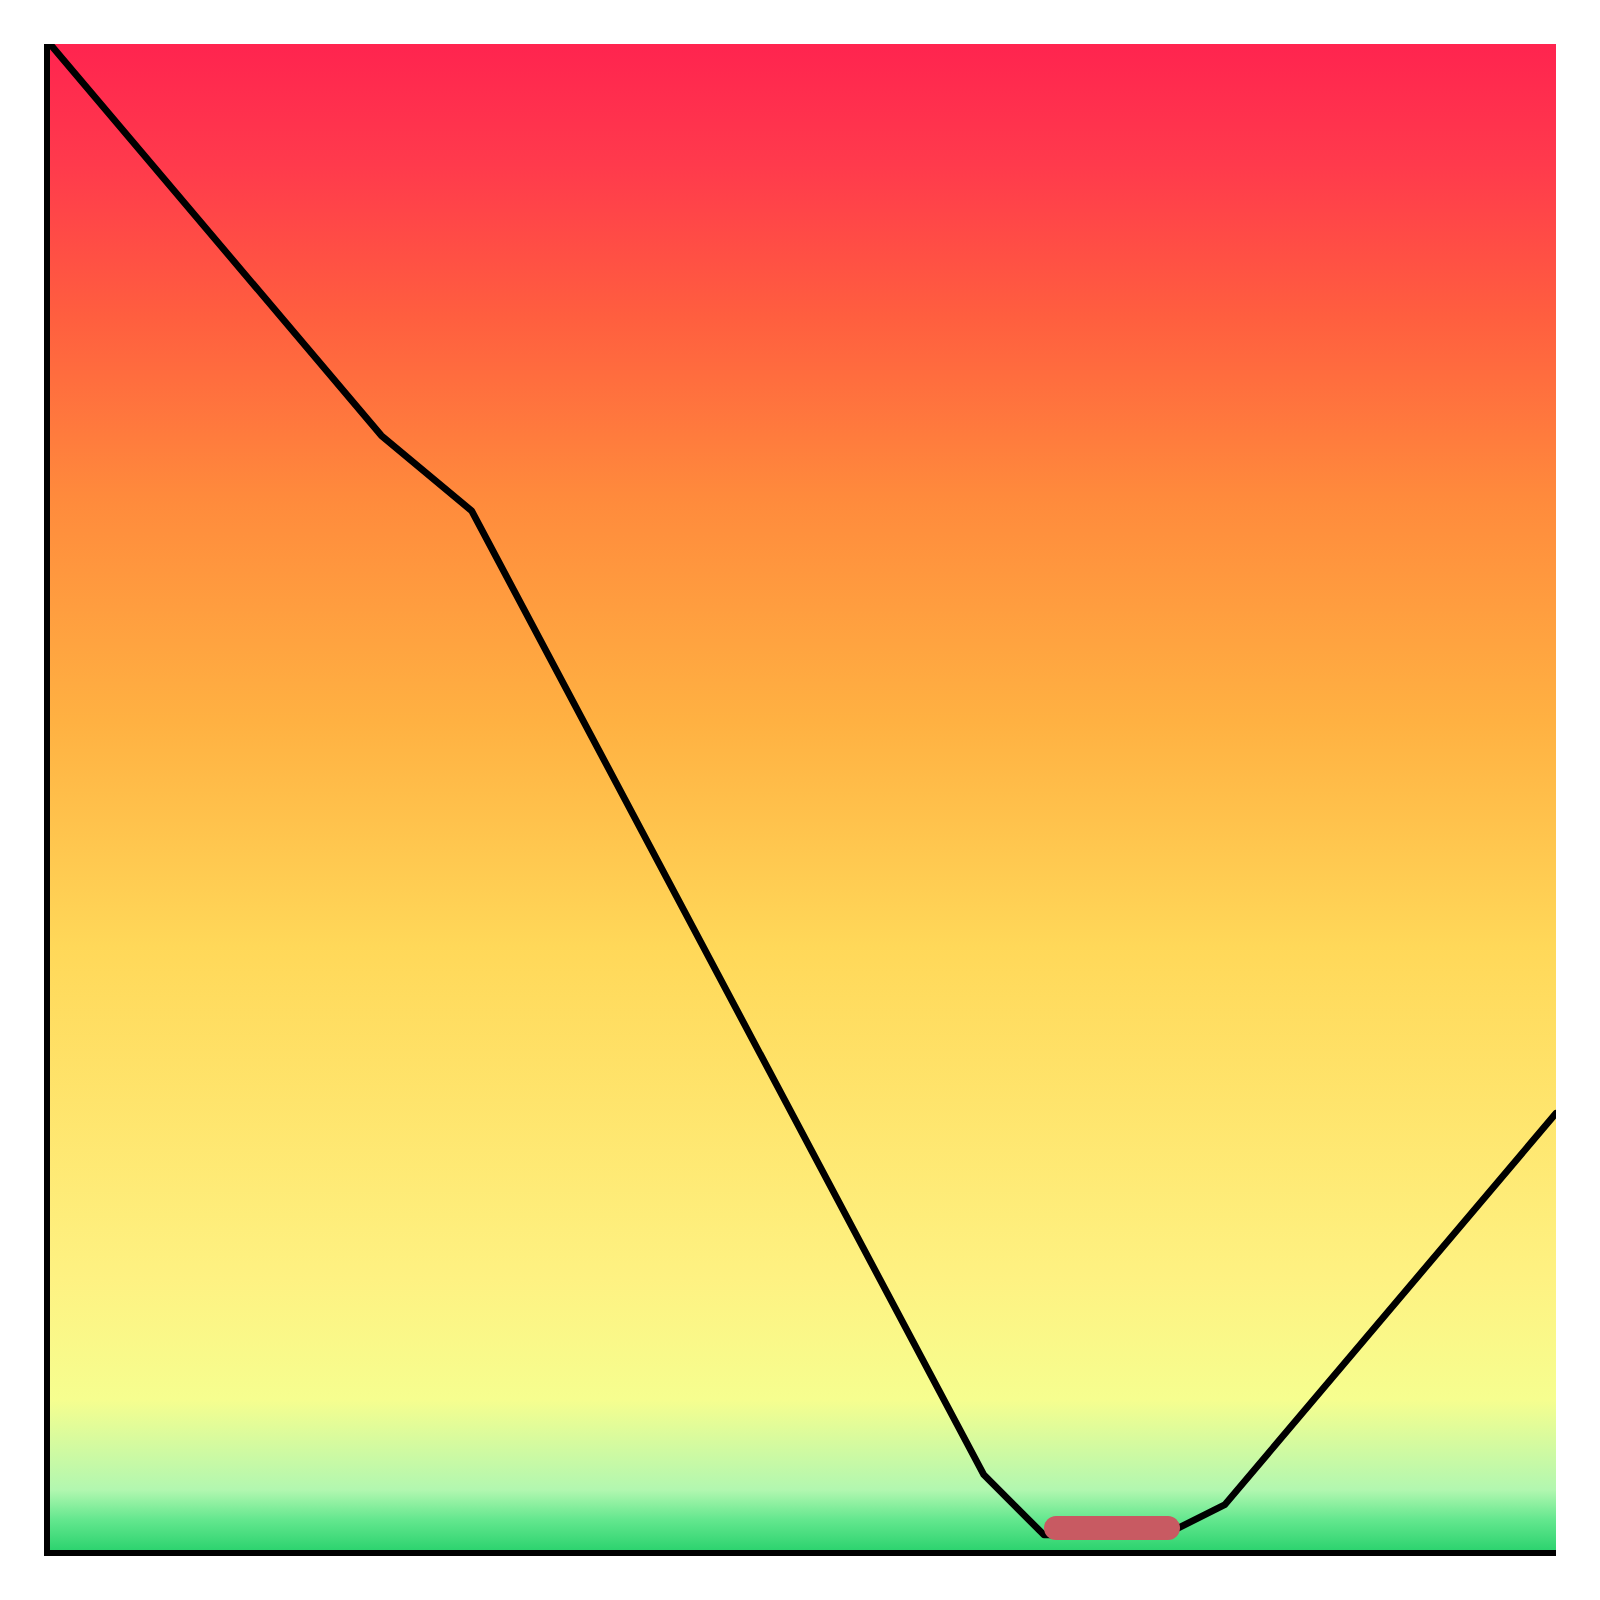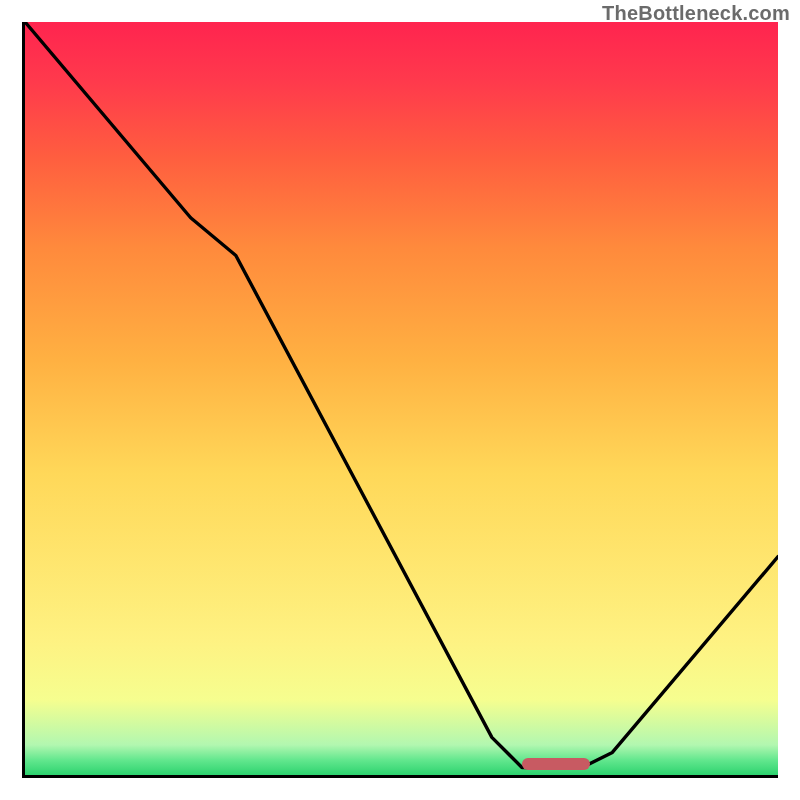--- a/index.html
+++ b/index.html
@@ -61,21 +61,20 @@
     position: absolute;
     height: 12px;
     border-radius: 6px;
     background: #c85a62;
   }
 </style>
 </head>
 <body>
 
 <div class="chart-container">
-  <div class="watermark">TheBottleneck.com</div>
 
   <div class="plot-area">
     <div class="gradient-bg"></div>
 
     <svg class="overlay" viewBox="0 0 100 100" preserveAspectRatio="none">
       <path id="curve-path" fill="none" stroke="#000" stroke-width="0.45" stroke-linejoin="round" stroke-linecap="round" d="M 0 0 Q 11 13 22 26 Q 25 28.5 28 31 Q 45 63 62 95 Q 64 97 66 99 Q 70 99 74 99 Q 76 98 78 97 Q 89 84 100 71"></path>
     </svg>
 
     <div id="marker" class="marker" style="left: 66%; width: 9%; top: calc(98.6% - 6px); background: rgb(200, 90, 98);"></div>
   </div>

